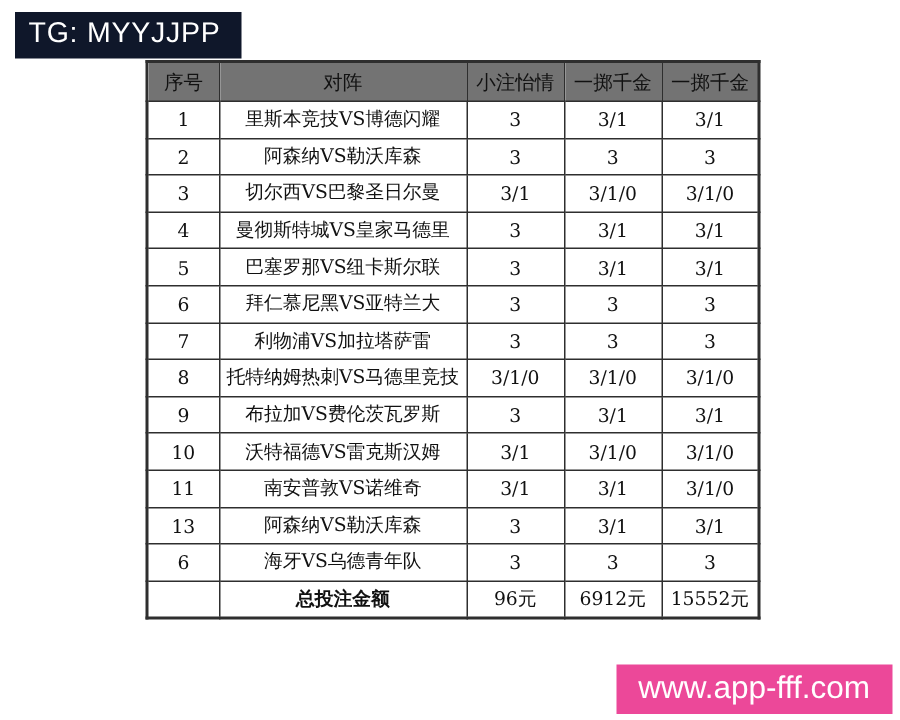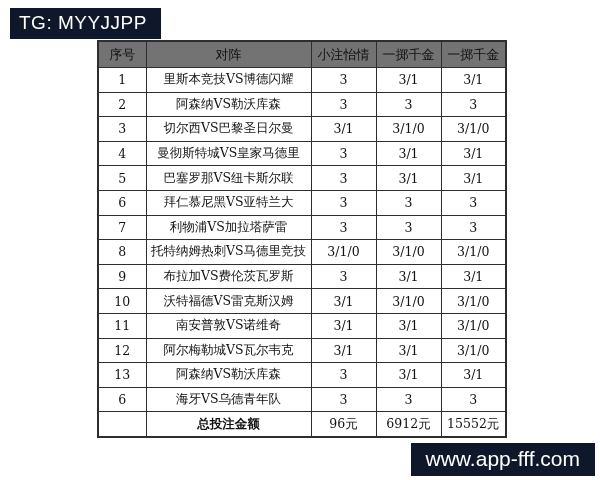--- a/index.html
+++ b/index.html
@@ -13,21 +13,21 @@
   .banner-top {
     position:absolute; left:10px; top:8px;
     background:#0f172a; color:#ffffff;
     font-family:"Liberation Sans", sans-serif;
     font-size:19px; line-height:1;
     padding:5px 14px 7px 9px;
     letter-spacing:0.5px;
   }
   .banner-bottom {
     position:absolute; top:443px; right:5px;
-    background:#0f172a; color:#ffffff;
+    background:#ec4899; color:#ffffff;
     font-family:"Liberation Sans", sans-serif;
     font-size:21px; line-height:1;
     padding:5px 15px 7px 15px;
     text-align:right;
   }
   table.picks {
     position:absolute; left:97px; top:40px;
     border-collapse:collapse;
     table-layout:fixed;
     border:2px solid #2e2e2e;
@@ -148,27 +148,20 @@
       <td>3/1/0</td>
     </tr>
     <tr>
       <td>11</td>
       <td>南安普敦VS诺维奇</td>
       <td>3/1</td>
       <td>3/1</td>
       <td>3/1/0</td>
     </tr>
     <tr>
-      <td>12</td>
-      <td>阿尔梅勒城VS瓦尔韦克</td>
-      <td>3/1</td>
-      <td>3/1</td>
-      <td>3/1/0</td>
-    </tr>
-    <tr>
       <td>13</td>
       <td>阿森纳VS勒沃库森</td>
       <td>3</td>
       <td>3/1</td>
       <td>3/1</td>
     </tr>
     <tr>
       <td>6</td>
       <td>海牙VS乌德青年队</td>
       <td>3</td>

